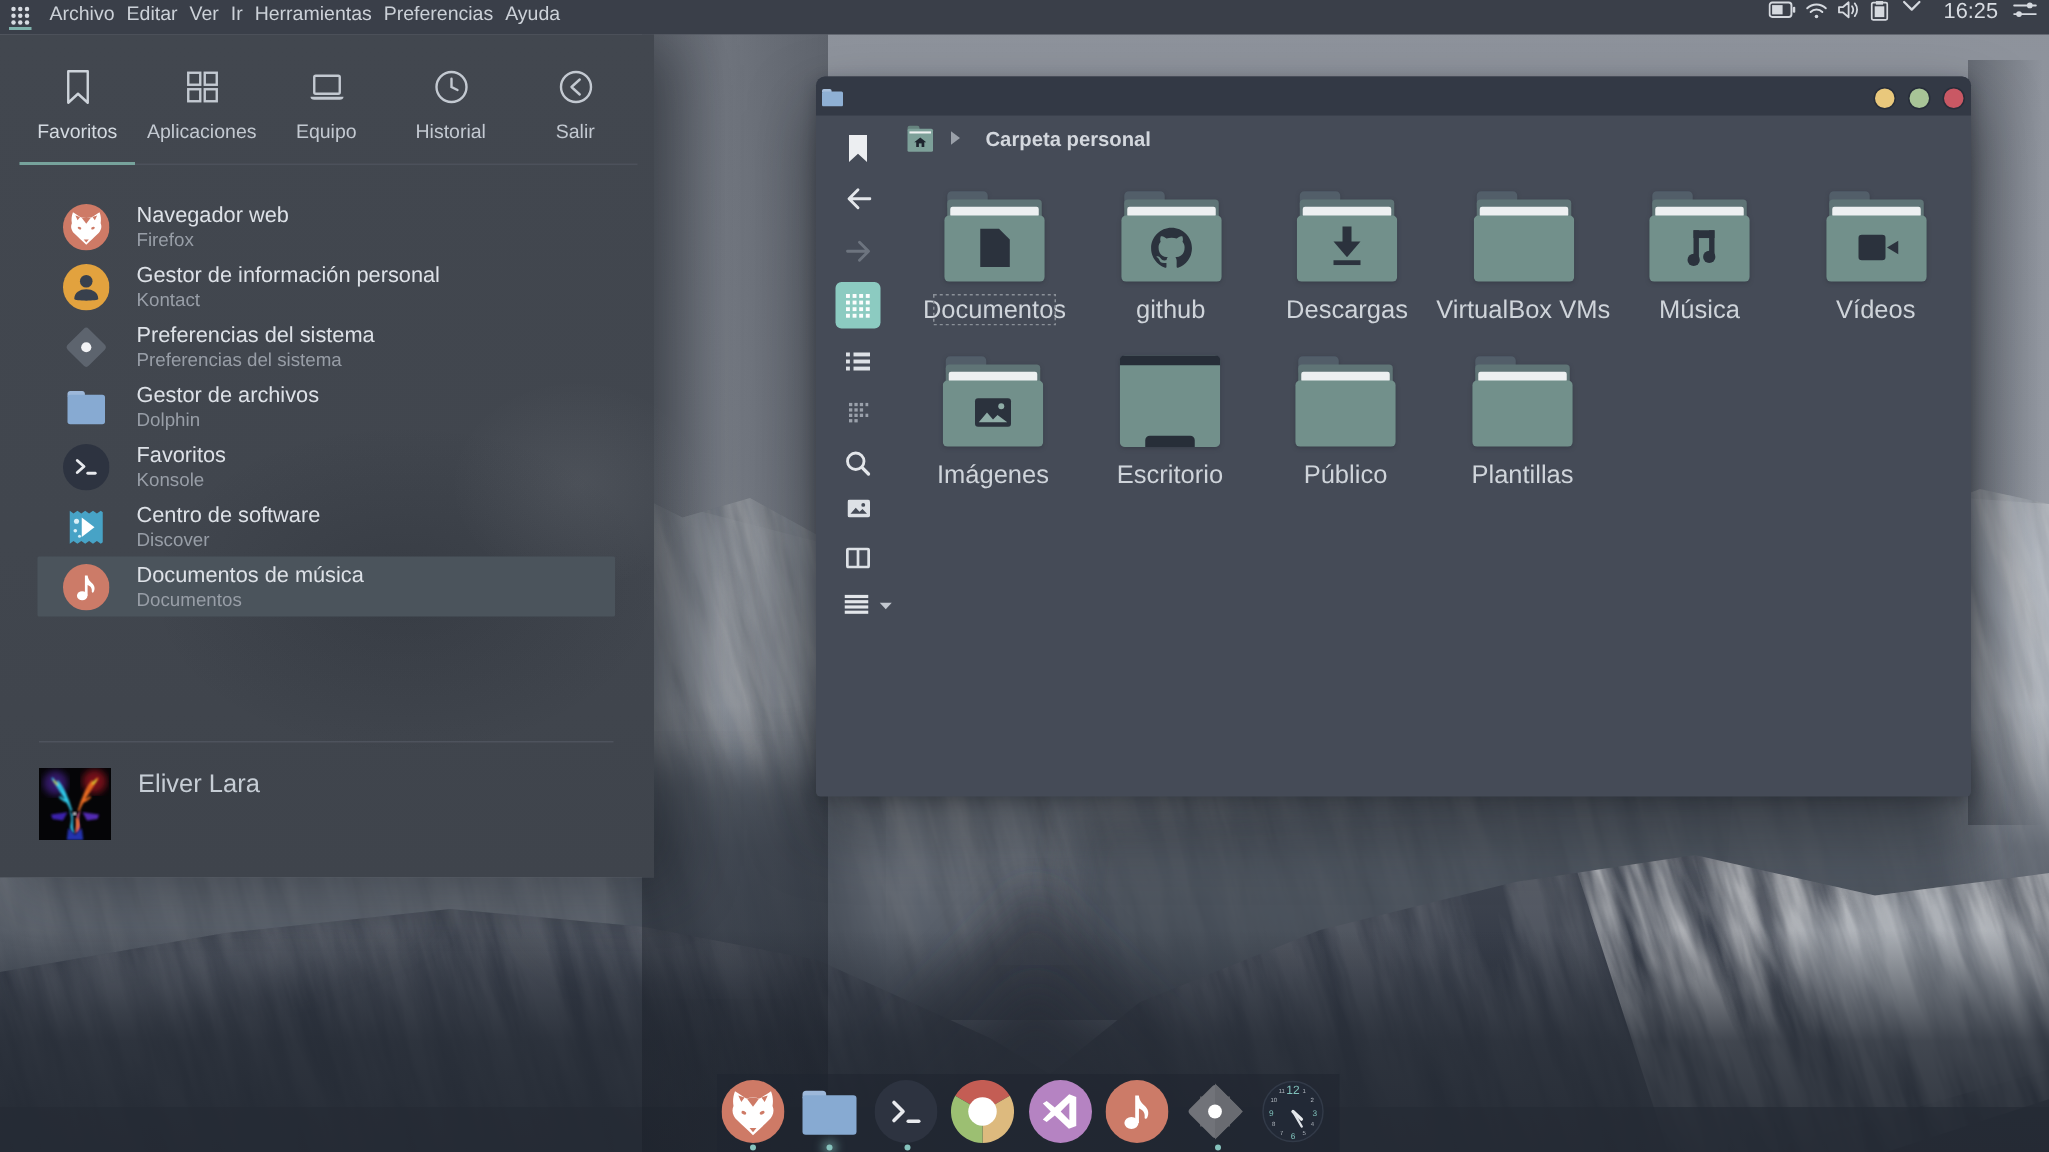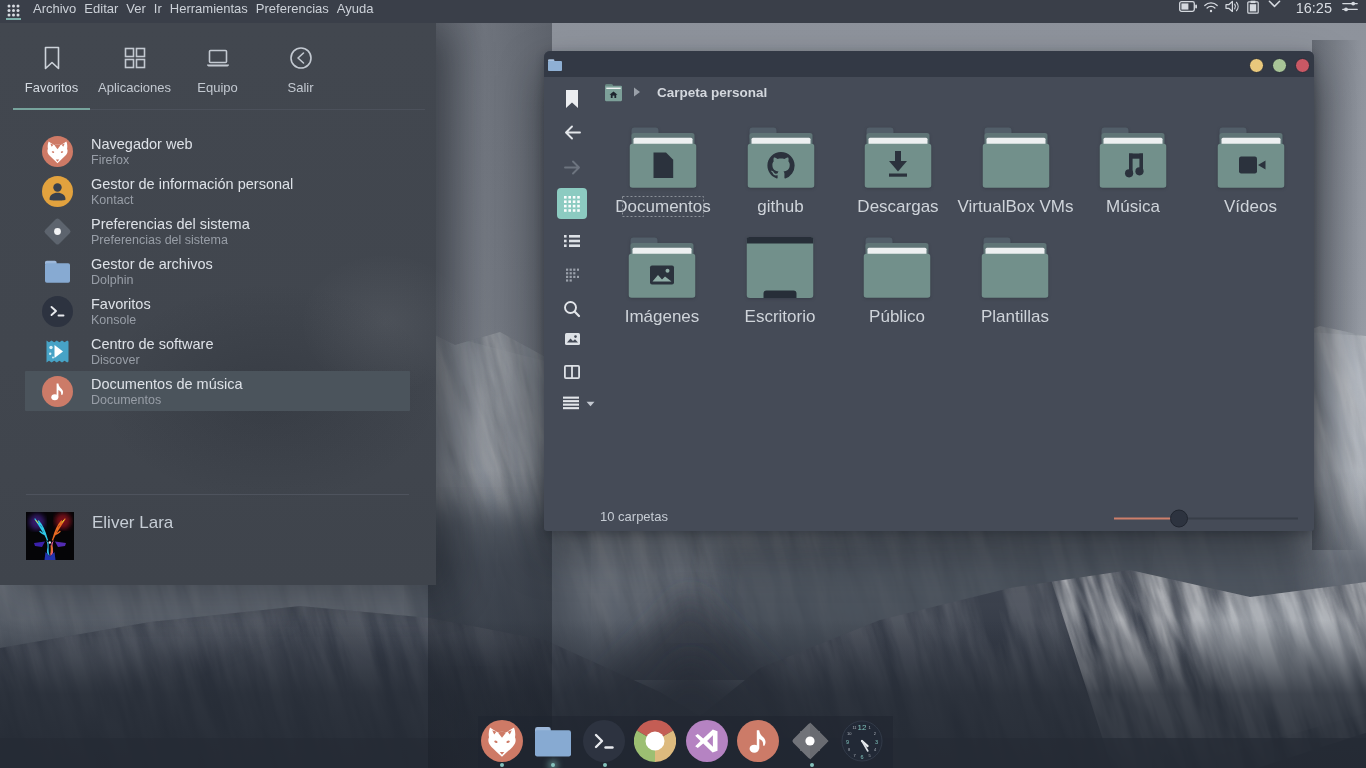--- a/index.html
+++ b/index.html
@@ -306,20 +306,27 @@
     <div class="tab">
           <svg width="28" height="26" viewBox="0 0 28 26">
             <rect x="5.5" y="5.5" width="17" height="12" rx="1" fill="none" stroke="#c3c9d1" stroke-width="1.6"></rect>
             <path d="M3,19.5 h22 c0,1.4 -1,2 -2.5,2 h-17 c-1.5,0 -2.5,-0.6 -2.5,-2 z" fill="#c3c9d1"></path>
           </svg>
           <span>Equipo</span>
         </div>
     <div class="tab">
           <svg width="26" height="26" viewBox="0 0 26 26">
             <circle cx="13" cy="13" r="10" fill="none" stroke="#c3c9d1" stroke-width="1.6"></circle>
+            <path d="M13,7.5 V13 L17,15" fill="none" stroke="#c3c9d1" stroke-width="1.6" stroke-linecap="round"></path>
+          </svg>
+          <span>Historial</span>
+        </div>
+    <div class="tab">
+          <svg width="26" height="26" viewBox="0 0 26 26">
+            <circle cx="13" cy="13" r="10" fill="none" stroke="#c3c9d1" stroke-width="1.6"></circle>
             <path d="M15.5,8 L10,13 L15.5,18" fill="none" stroke="#c3c9d1" stroke-width="1.6" stroke-linecap="round" stroke-linejoin="round"></path>
           </svg>
           <span>Salir</span>
         </div>
   </div>
   <div id="tabline"></div>
       <div id="tabsep"></div>
   <div class="apps">
     <div class="approw" style="top:0px">
       <svg class="ic" viewBox="0 0 42 42">
@@ -637,22 +644,14 @@
     <div class="cell" style="left:415px;top:186px">
       <svg class="fico" width="67" height="61">
             <use href="#fbase"></use>
           </svg>
       <div class="lbl">Plantillas</div>
     </div>
     <svg id="selbox" width="82" height="21" viewBox="0 0 82 21" style="border:none">
           <rect x="0.5" y="0.5" width="81" height="20" fill="none" stroke="#8a9098" stroke-width="1" stroke-dasharray="2 2"></rect>
         </svg>
   </div>
-  <div id="statusbar">
-    <div id="statustxt">10 carpetas</div>
-    <svg id="zoomslider" width="196" height="26" viewBox="0 0 196 26">
-          <line x1="6" y1="13.5" x2="64" y2="13.5" stroke="#cd7f6b" stroke-width="2"></line>
-          <line x1="78" y1="13.5" x2="190" y2="13.5" stroke="#383e48" stroke-width="2"></line>
-          <circle cx="71" cy="13.5" r="8.5" fill="#2d333f" stroke="#20252f" stroke-width="1"></circle>
-        </svg>
-  </div>
 </div>
 </div>
 
 </body></html>

